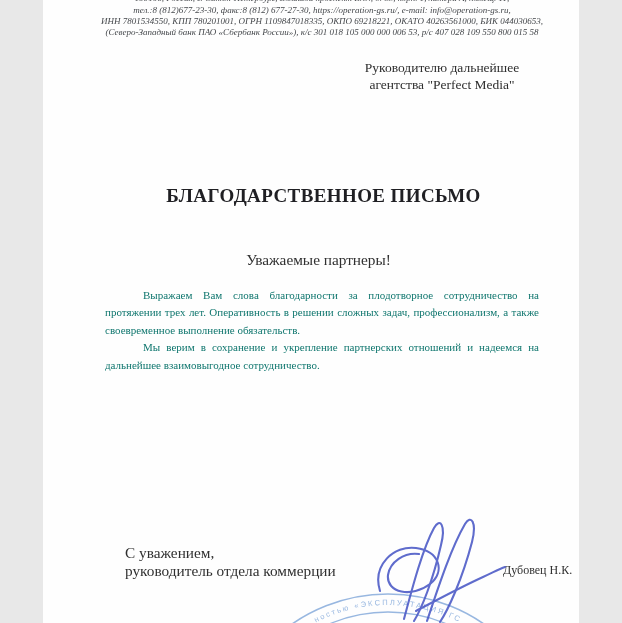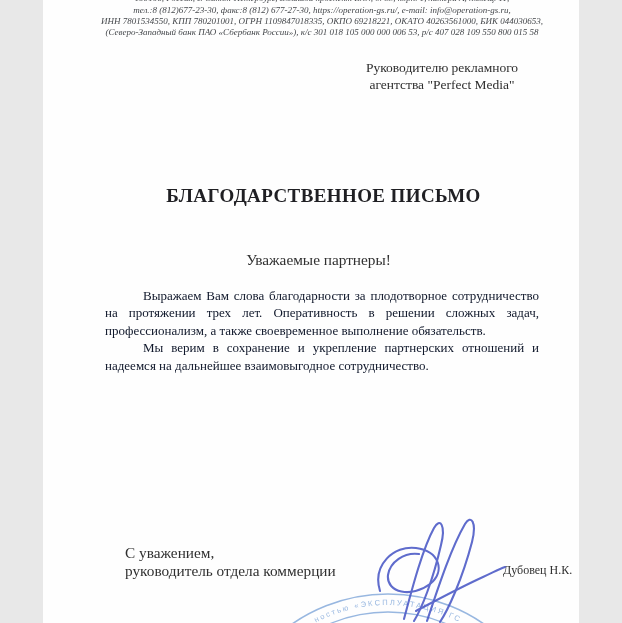--- a/index.html
+++ b/index.html
@@ -49,23 +49,23 @@
     text-align:center;
     font-size:15.3px;
     line-height:17.5px;
     color:#303030;
   }
   
   .bodytext{
     margin-top:18px;
     padding:0 40px 0 62px;
     text-align:justify;
-    font-size:13px;
+    font-size:11px;
     line-height:17.6px;
-    color:#0f172a;
+    color:#0f766e;
   }
   .bodytext p{margin:0;text-indent:38px;}
   
   .signoff{
     position:absolute;left:82px;top:544px;
     font-size:15.3px;line-height:18.3px;
     color:#303030;
   }
   .signer-name{
     position:absolute;left:460px;top:563px;
@@ -81,21 +81,21 @@
   <div class="letterhead">
     <div class="cliprow">
       <span>199106, Россия, г. Санкт-Петербург, Большой проспект В.О., д. 83, корп. 1, литера А, помещ. 11,</span>
     </div>
     <div>тел.:8 (812)677-23-30, факс:8 (812) 677-27-30, https://operation-gs.ru/, e-mail: info@operation-gs.ru,</div>
     <div>ИНН 7801534550, КПП 780201001, ОГРН 1109847018335, ОКПО 69218221, ОКАТО 40263561000, БИК 044030653,</div>
     <div>(Северо-Западный банк ПАО «Сбербанк России»), к/с 301 018 105 000 000 006 53, р/с 407 028 109 550 800 015 58</div>
   </div>
 
   <div class="recipient">
-    <div>Руководителю рекламного</div>
+    <div>Руководителю дальнейшее</div>
     <div>агентства  "Perfect Media"</div>
   </div>
 
   <div class="title">БЛАГОДАРСТВЕННОЕ ПИСЬМО</div>
 
   <div class="salutation">Уважаемые партнеры!</div>
 
   <div class="bodytext">
     <p>Выражаем Вам слова благодарности за плодотворное сотрудничество на протяжении трех лет. Оперативность в решении сложных задач, профессионализм, а также своевременное выполнение обязательств.</p>
     <p>Мы верим в сохранение и укрепление партнерских отношений и надеемся на дальнейшее взаимовыгодное сотрудничество.</p>

